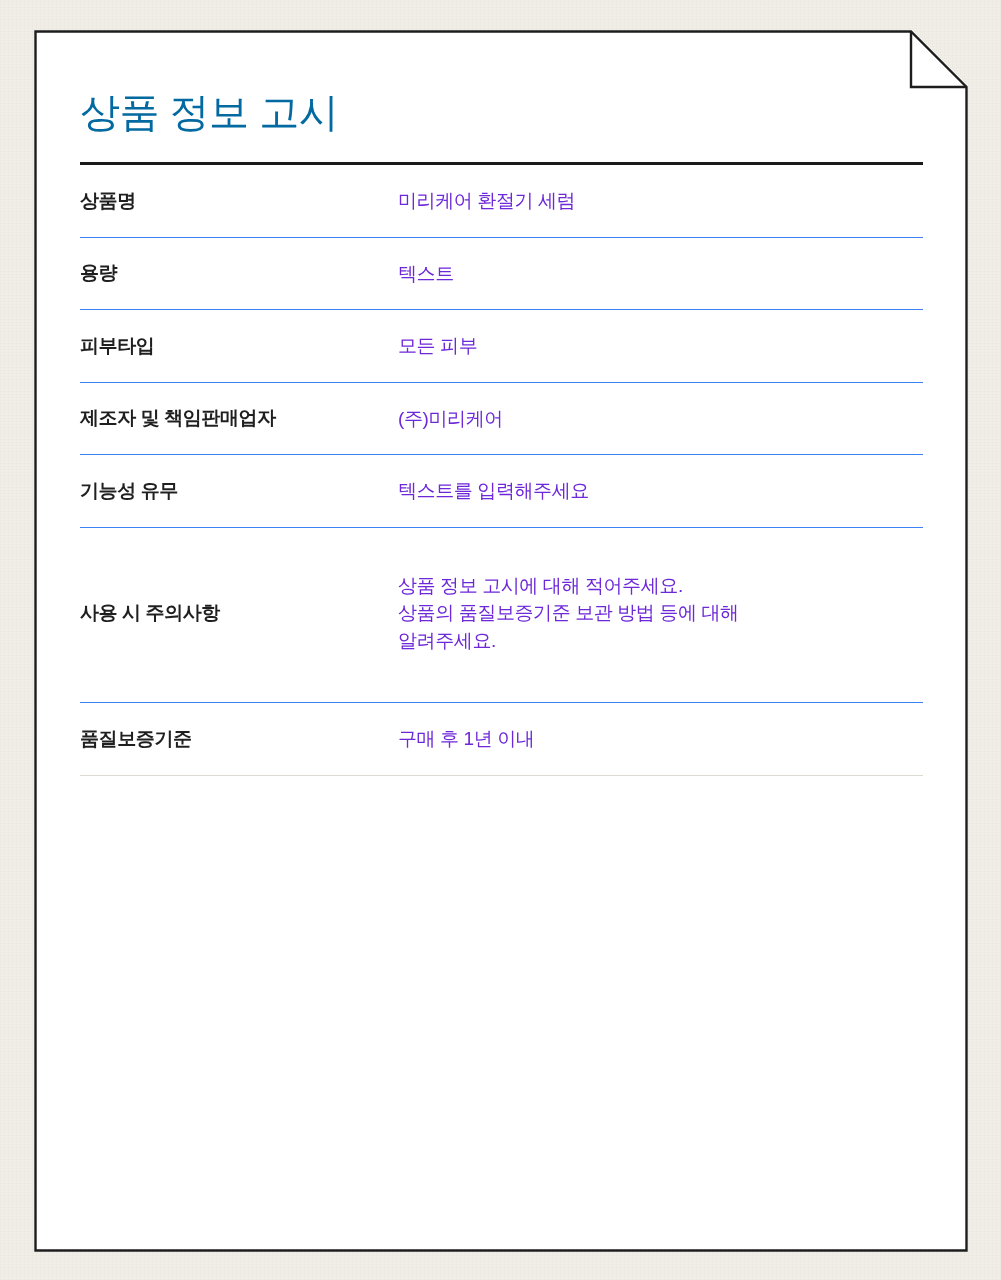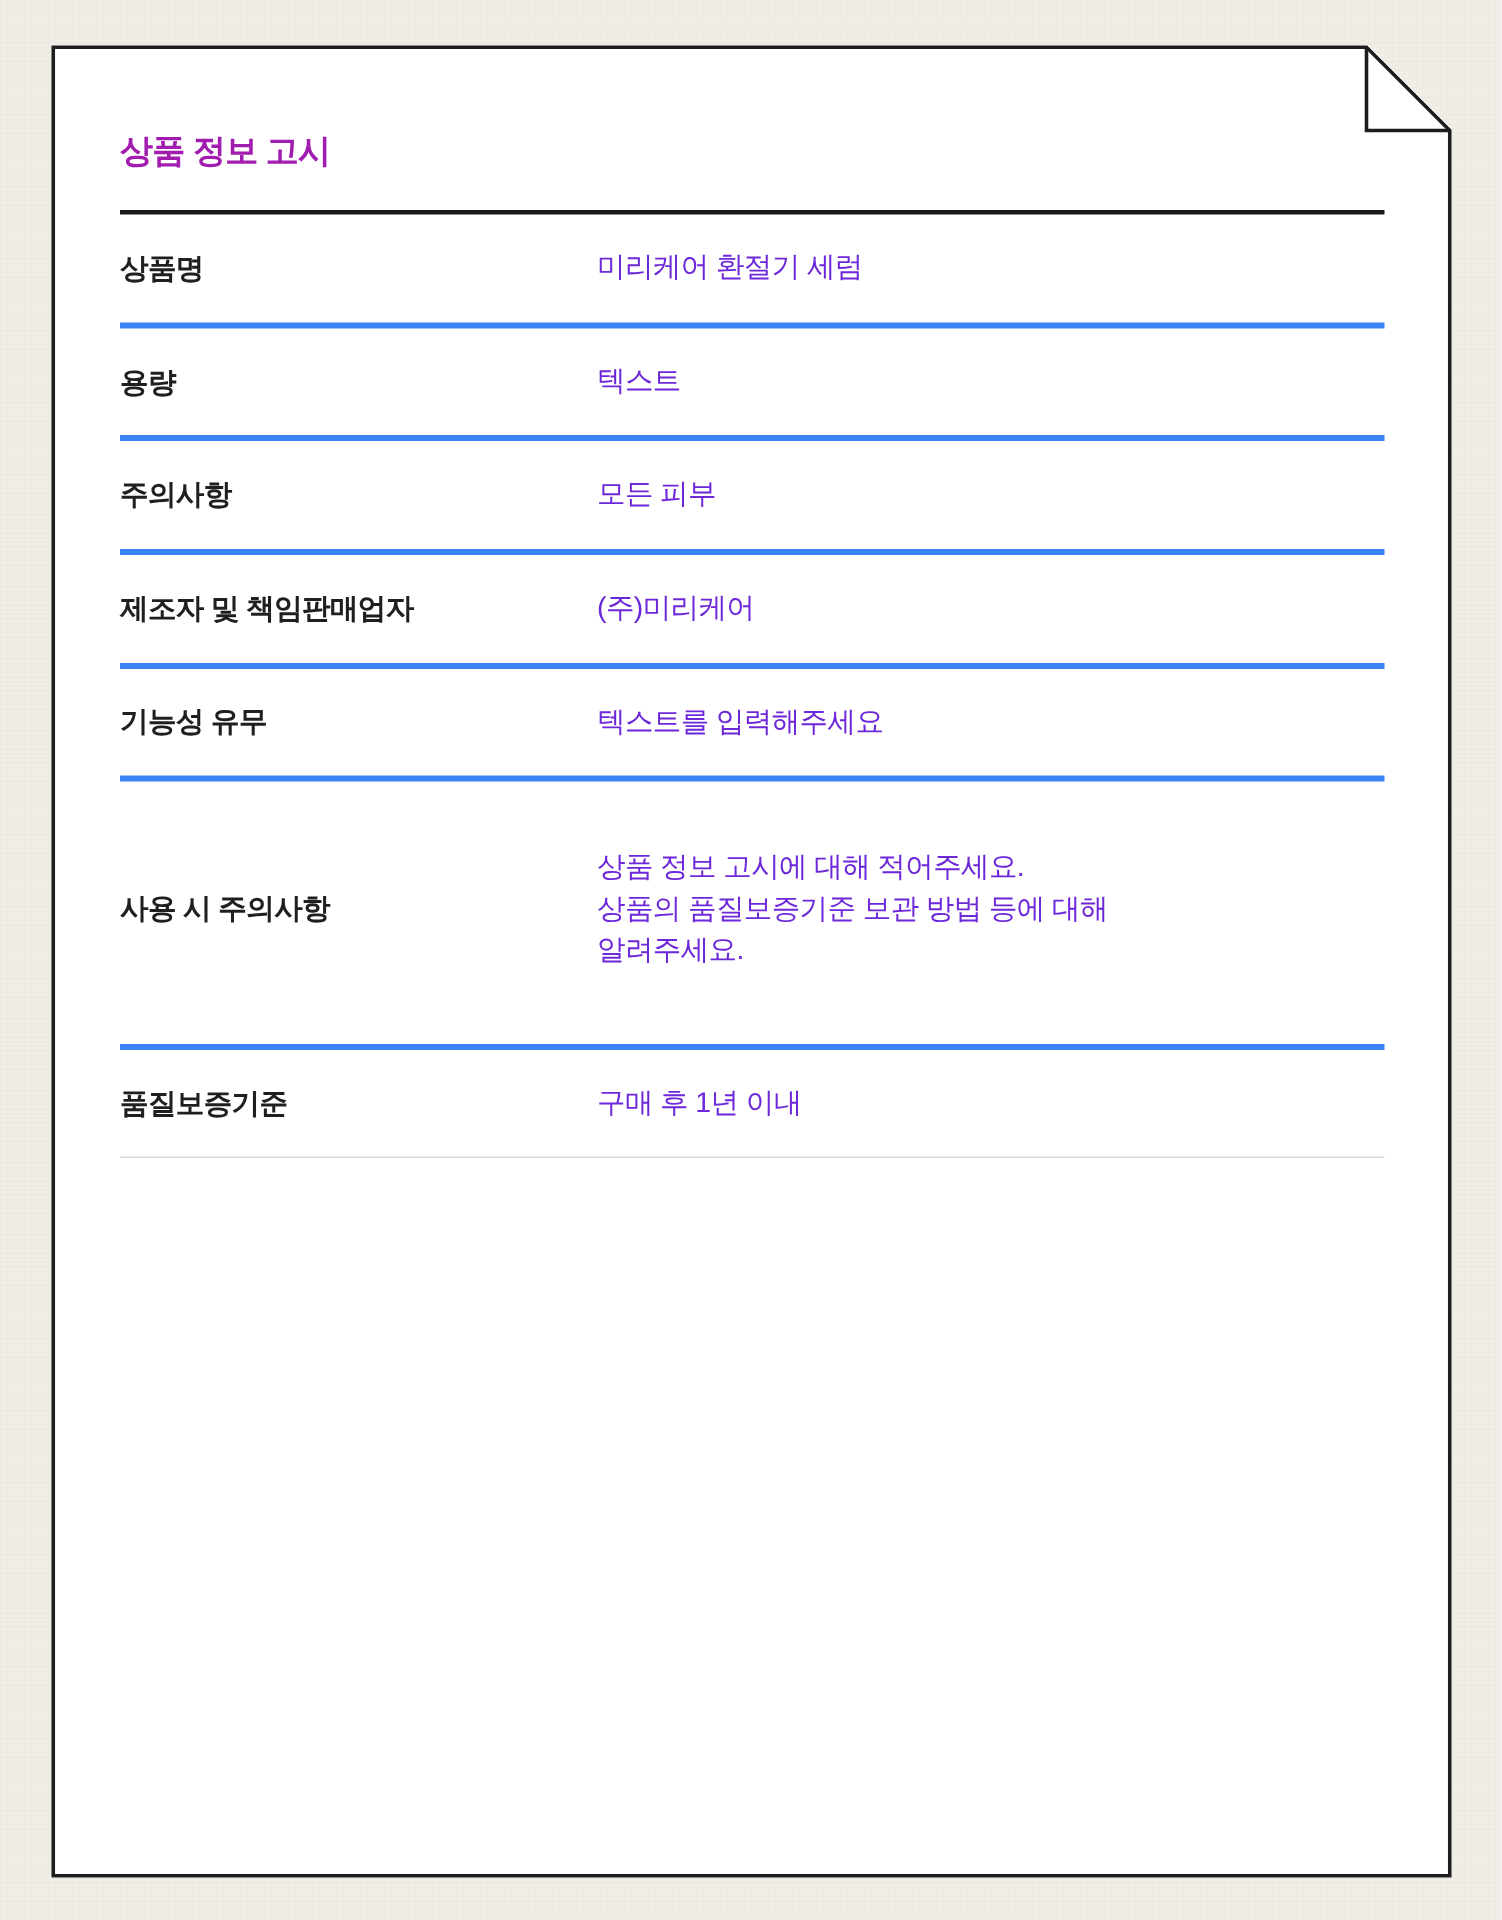--- a/index.html
+++ b/index.html
@@ -60,41 +60,41 @@
   }
 
   .content {
     position: absolute;
     left: 46px;
     top: 58px;
     right: 46px;
   }
 
   .doc-title {
-    font-size: 22px;
-    font-weight: bold;
+    font-size: 40px;
+    font-weight: normal;
     letter-spacing: -0.5px;
-    color: #a21caf;
+    color: #0369a1;
     margin: 0 0 26px 0;
     line-height: 1.2;
   }
 
   table.info {
     border-collapse: collapse;
     width: 843px;
     table-layout: fixed;
   }
   .top-rule {
     height: 3px;
     background: #1a1a1a;
     width: 843px;
     margin-bottom: 0;
   }
   table.info td {
-    border-bottom: 4px solid #3b82f6;
+    border-bottom: 1px solid #3b82f6;
     padding: 22px 0 22px 0;
     vertical-align: middle;
   }
   table.info tr:last-child td {
     border-bottom: 1px solid #dddad4;
   }
   td.label {
     width: 318px;
     font-size: 19px;
     font-weight: bold;
@@ -141,21 +141,21 @@
       <tbody>
         <tr>
           <td class="label">상품명</td>
           <td class="value">미리케어 환절기 세럼</td>
         </tr>
         <tr>
           <td class="label">용량</td>
           <td class="value">텍스트</td>
         </tr>
         <tr>
-          <td class="label">주의사항</td>
+          <td class="label">피부타입</td>
           <td class="value">모든 피부</td>
         </tr>
         <tr>
           <td class="label">제조자 및 책임판매업자</td>
           <td class="value">(주)미리케어</td>
         </tr>
         <tr>
           <td class="label">기능성 유무</td>
           <td class="value">텍스트를 입력해주세요</td>
         </tr>

